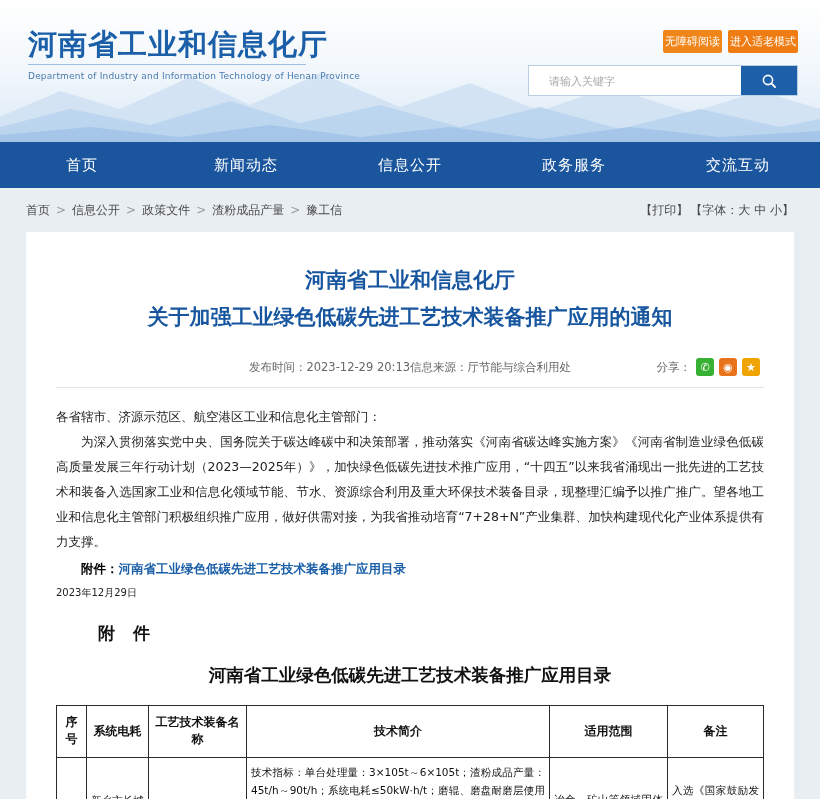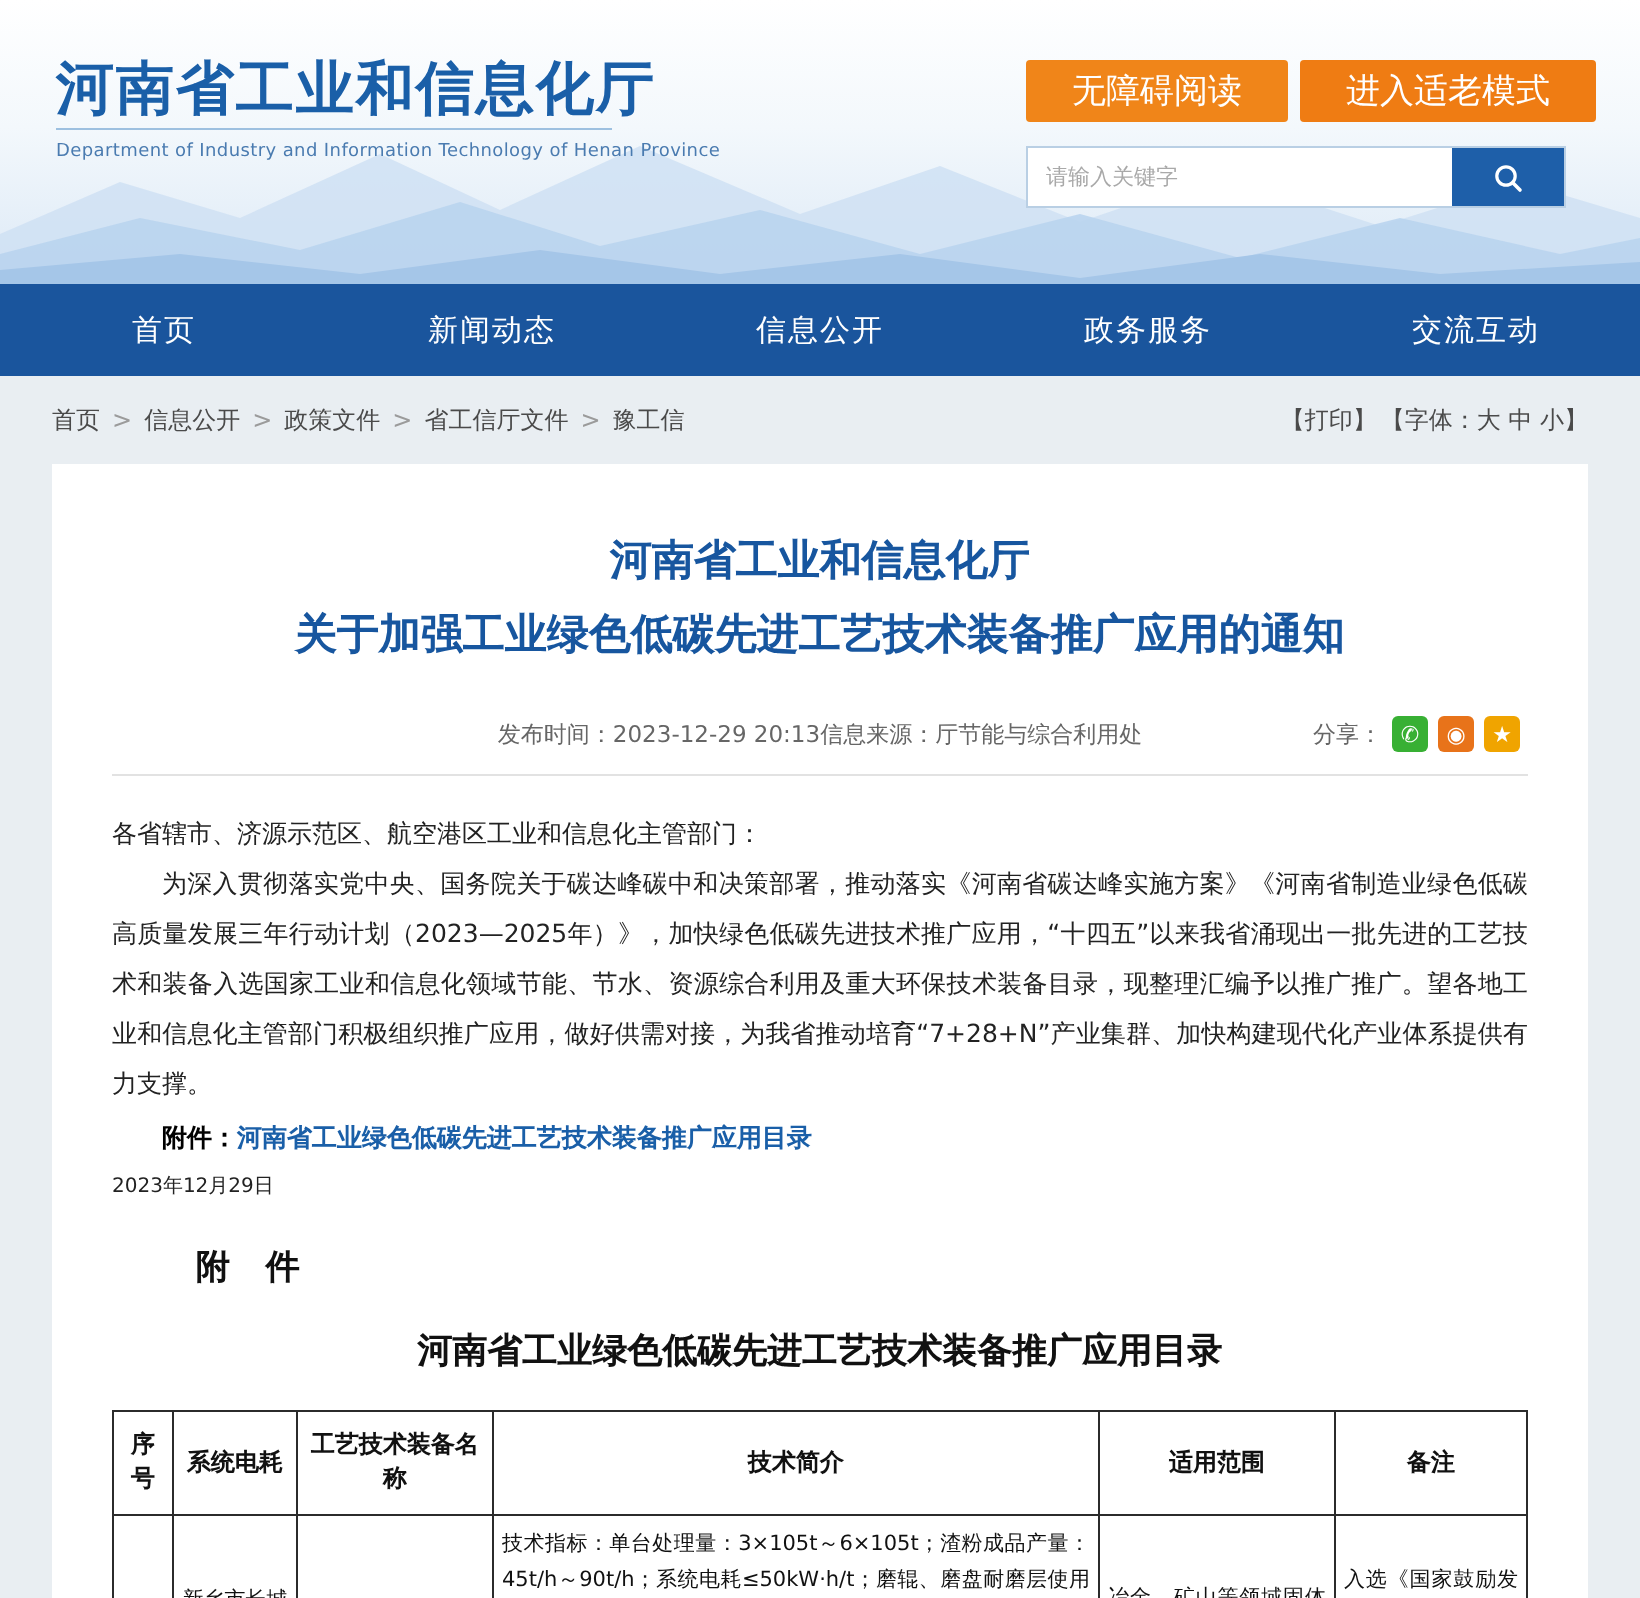--- a/index.html
+++ b/index.html
@@ -50,41 +50,41 @@
     margin-top: 5px;
     width: 278px;
     height: 1px;
     background: #9dc0e0;
   }
   .header-right { text-align: right; }
   .top-buttons { display: flex; gap: 6px; justify-content: flex-end; }
   .btn-orange {
     background: #f08519;
     color: #fff;
-    font-size: 17px;
-    padding: 4px 23px;
+    font-size: 11px;
+    padding: 4px 2px;
     border-radius: 2px;
     border: none;
     cursor: pointer;
     white-space: nowrap;
   }
   .btn-orange.alt { background: #ef7c13; }
   .search-row {
     margin-top: 12px;
     display: flex;
     width: 270px;
     height: 31px;
     border: 1px solid #b9cfe4;
     background: #fff;
   }
   .search-input {
     flex: 1;
     border: none;
     outline: none;
-    padding: 0 9px;
+    padding: 0 20px;
     font-size: 11px;
     color: #333;
     background: transparent;
   }
   .search-input::placeholder { color: #a9a9a9; }
   .search-btn {
     width: 56px;
     background: #1e5fa9;
     border: none;
     cursor: pointer;
@@ -284,21 +284,21 @@
   </div>
 
   <div class="crumb-wrap">
     <div class="crumb">
       <span>首页</span>
       <span class="sep">&gt;</span>
       <span>信息公开</span>
       <span class="sep">&gt;</span>
       <span>政策文件</span>
       <span class="sep">&gt;</span>
-      <span>省工信厅文件</span>
+      <span>渣粉成品产量</span>
       <span class="sep">&gt;</span>
       <span>豫工信</span>
     </div>
     <div class="crumb-tools">
       <span>【打印】</span>
       <span class="fs">【字体：大 中 小】</span>
     </div>
   </div>
 
   <div class="article">

